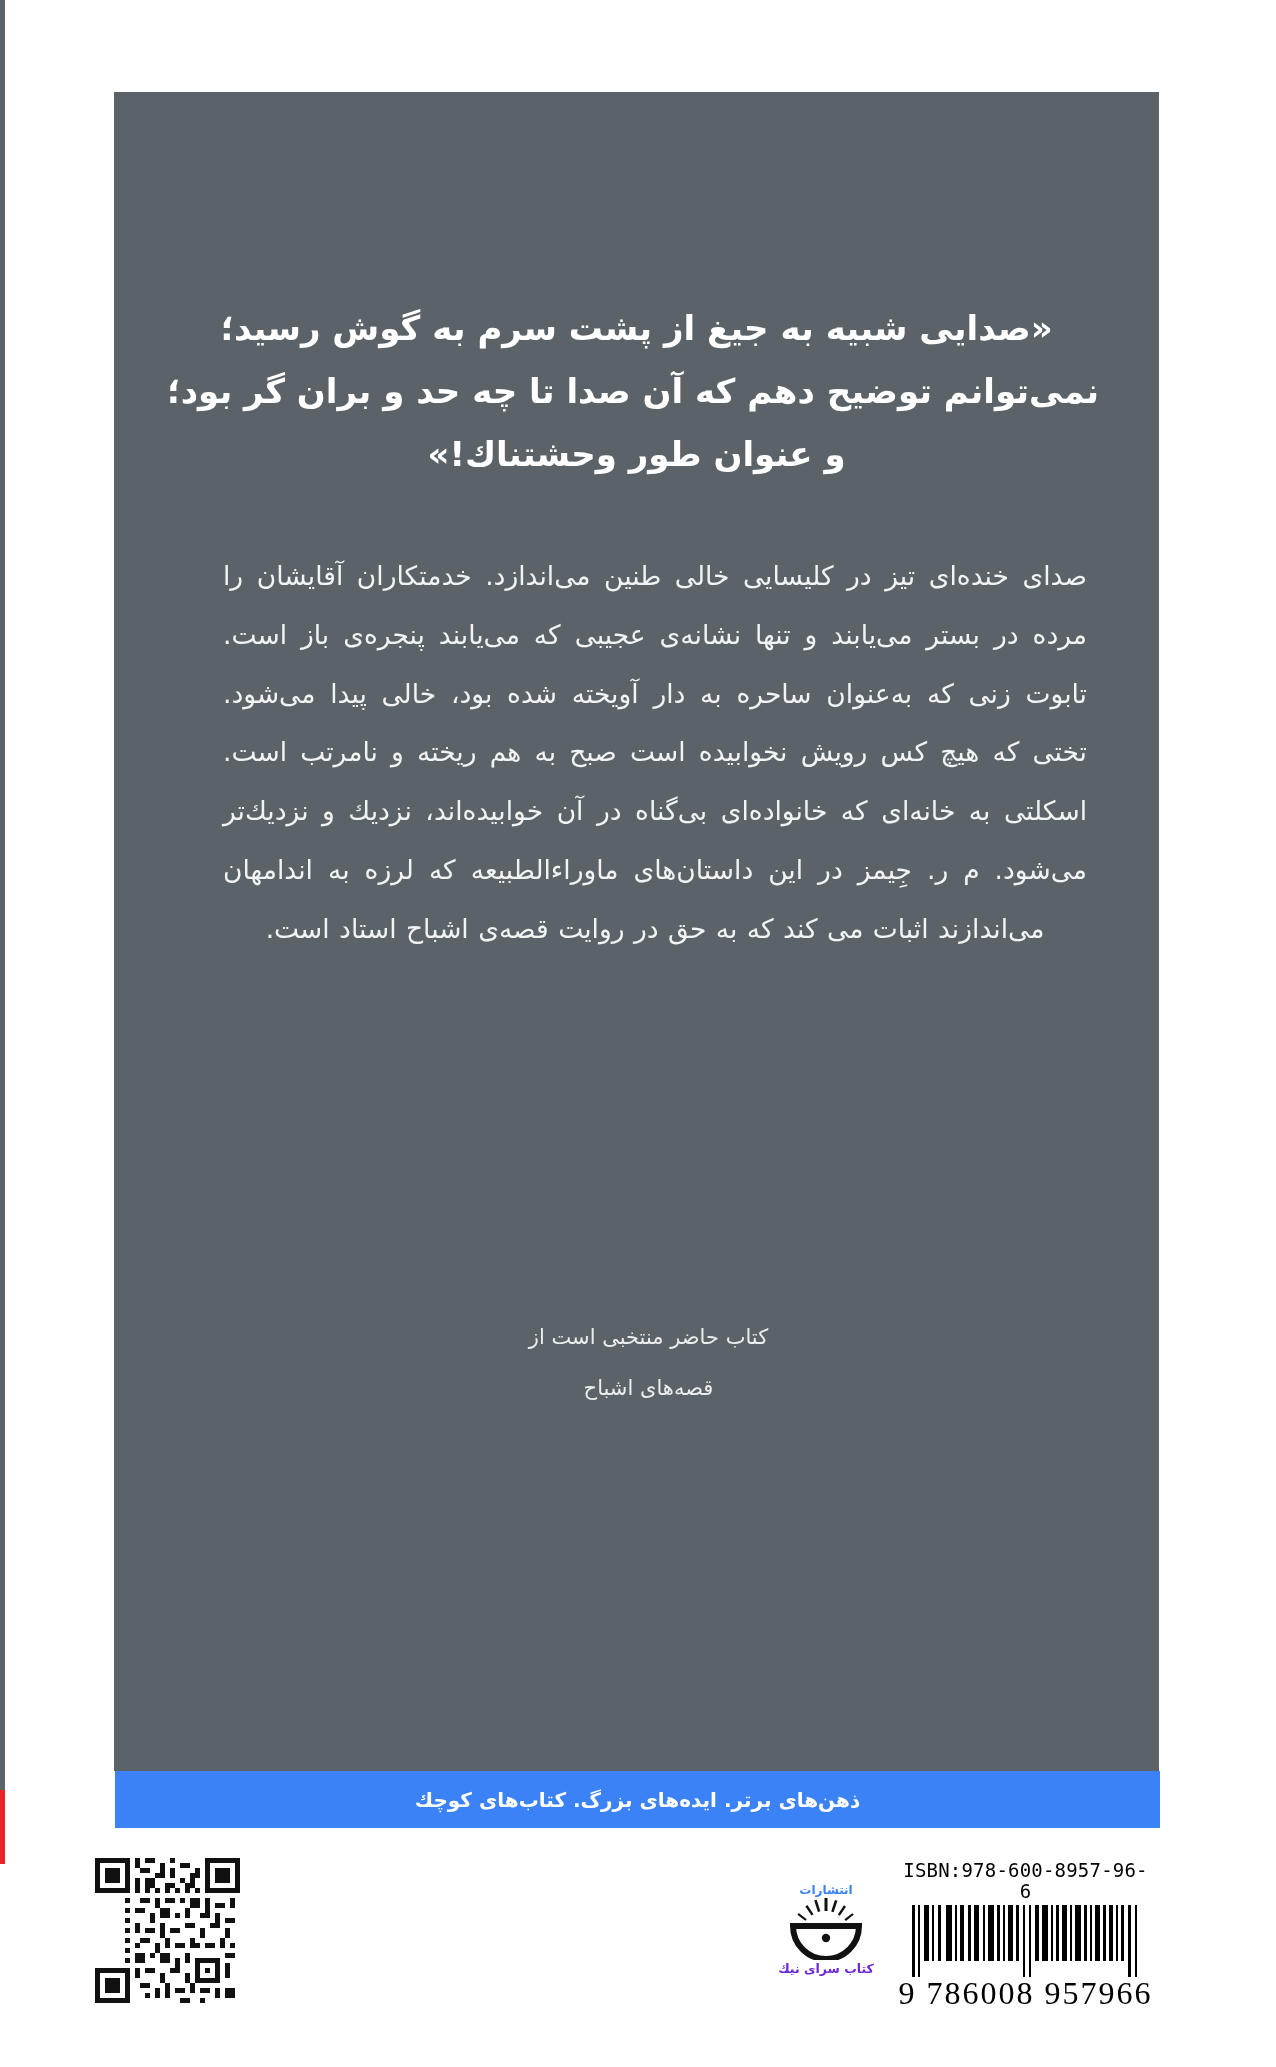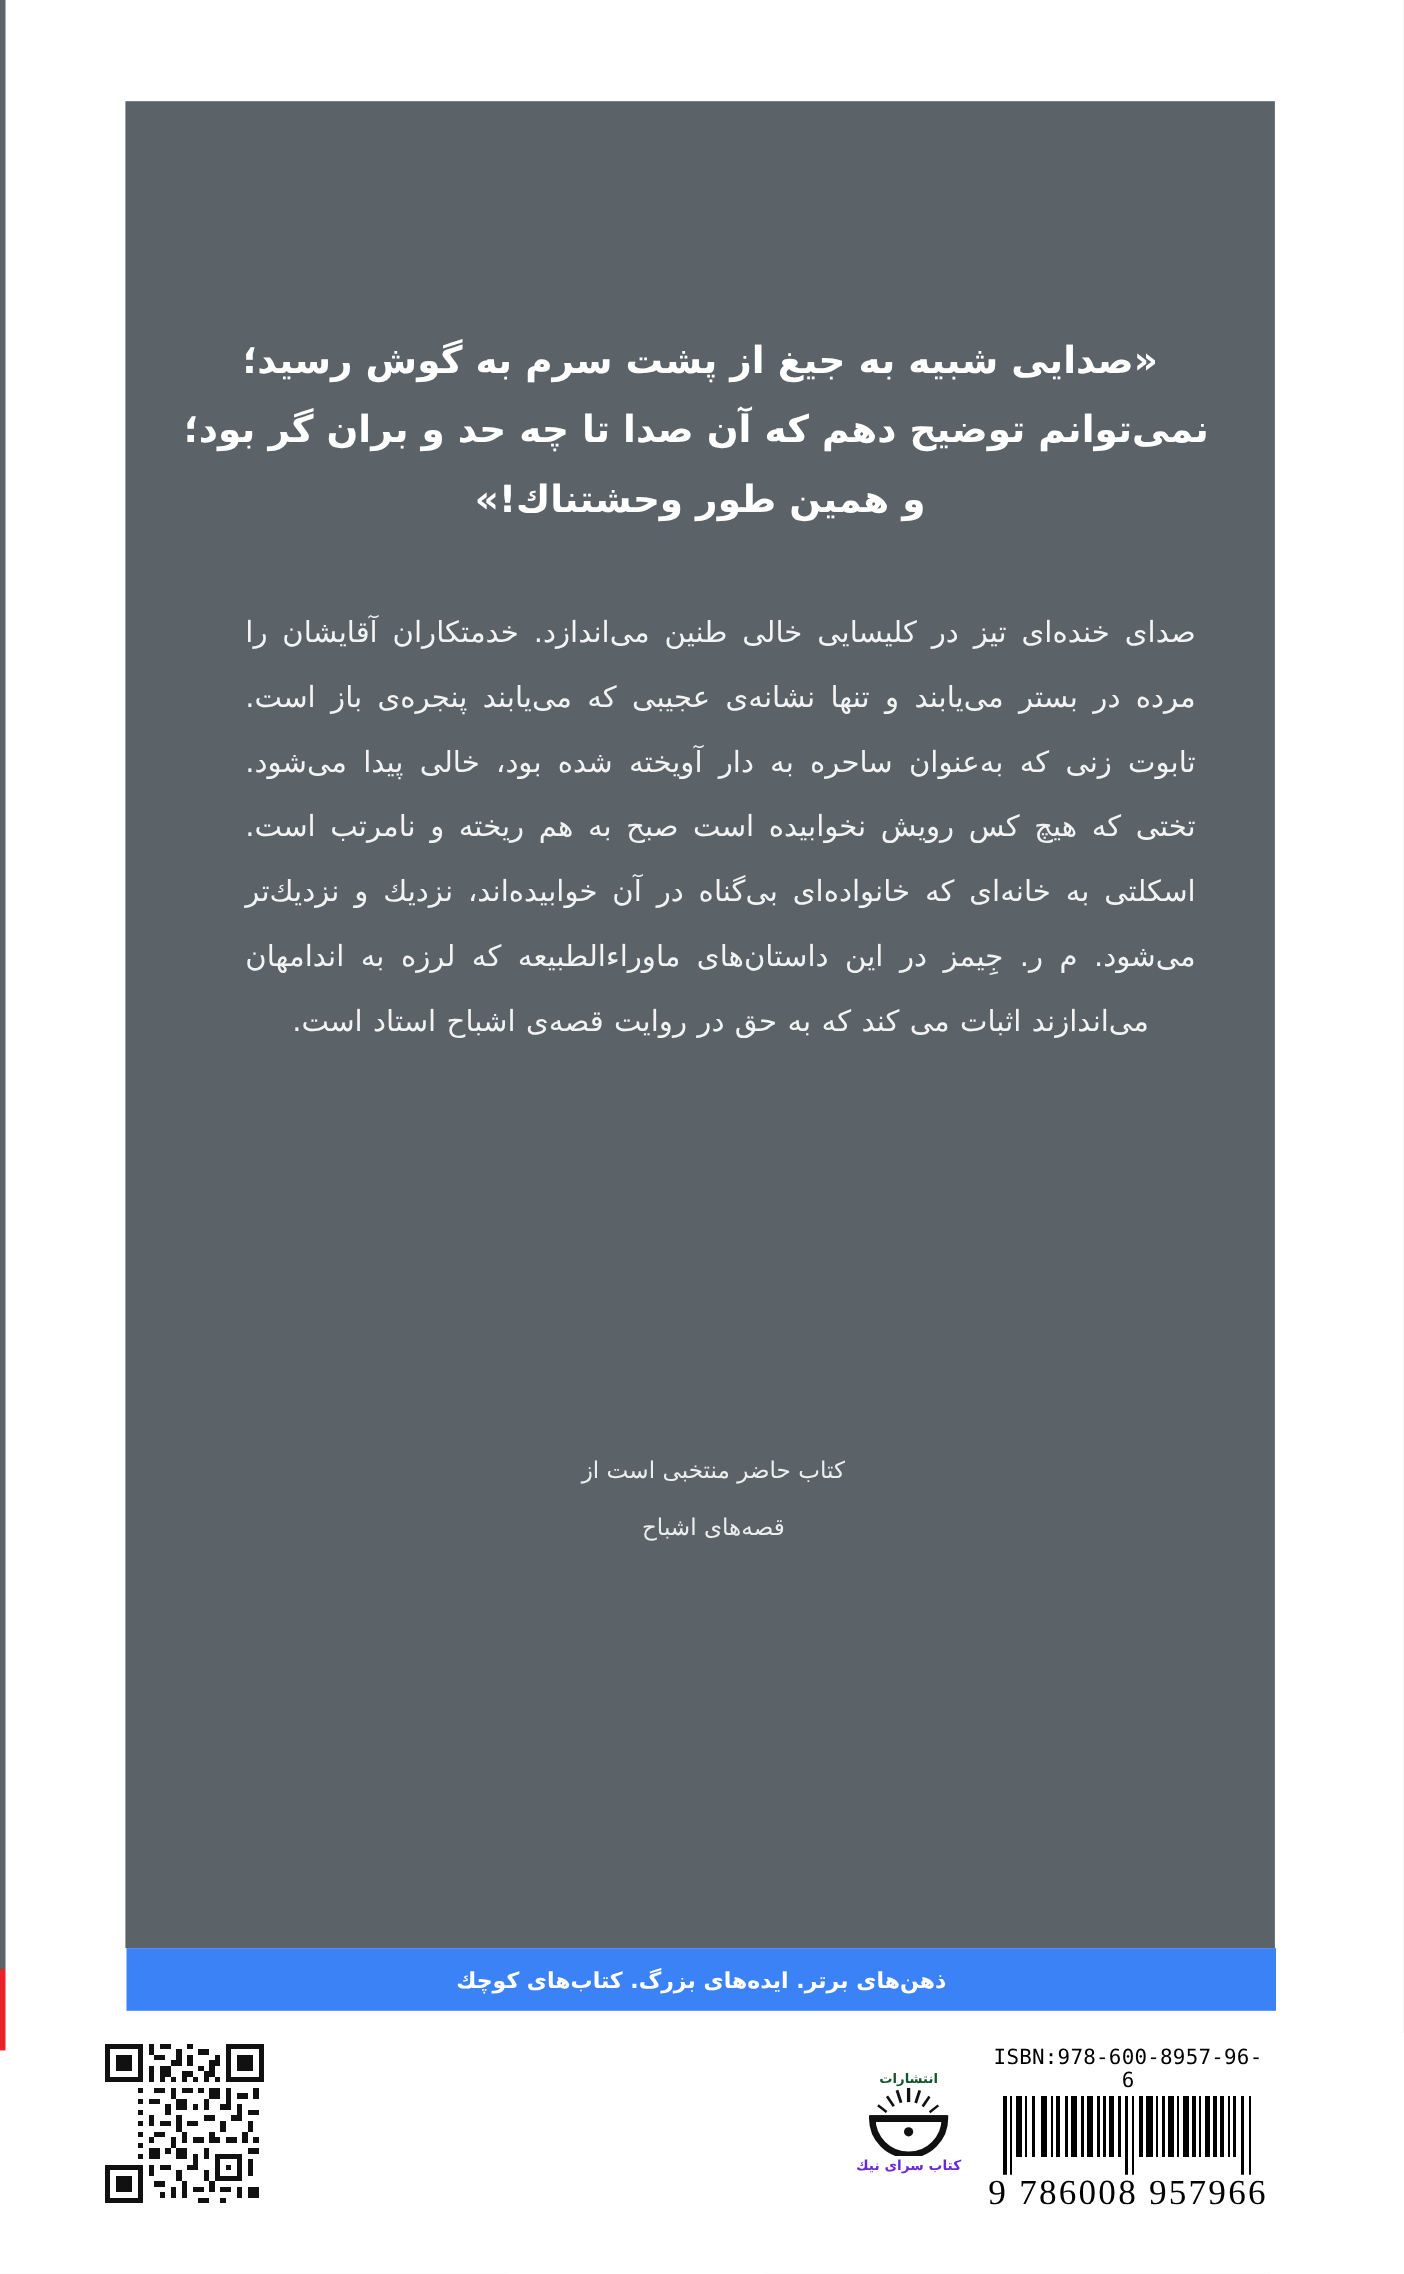--- a/index.html
+++ b/index.html
@@ -155,21 +155,21 @@
     width: 108px;
     height: 138px;
     display: flex;
     flex-direction: column;
     align-items: center;
     justify-content: center;
   }
   .logo-top-text {
     font-size: 12px;
     font-weight: bold;
-    color: #14532d;
+    color: #3b82f6;
     direction: rtl;
     letter-spacing: 0.5px;
     margin-bottom: 1px;
     text-align: center;
   }
   .logo-bottom-text {
     font-size: 12.5px;
     font-weight: bold;
     color: #6d28d9;
     direction: rtl;
@@ -214,21 +214,21 @@
 <div class="page">
 
   <div class="spine-strip"></div>
   <div class="spine-strip-red"></div>
 
   <div class="cover">
 
     <div class="quote-block">
       <div class="quote-line">«صدایی شبیه به جیغ از پشت سرم به گوش رسید؛</div>
       <div class="quote-line">نمی‌توانم توضیح دهم که آن صدا تا چه حد و بران گر بود؛</div>
-      <div class="quote-line">و همین طور وحشتناك!»</div>
+      <div class="quote-line">و عنوان طور وحشتناك!»</div>
     </div>
 
     <div class="body-block">
       <div class="body-text">صدای خنده‌ای تیز در کلیسایی خالی طنین می‌اندازد. خدمتکاران آقایشان را مرده در بستر می‌یابند و تنها نشانه‌ی عجیبی که می‌یابند پنجره‌ی باز است. تابوت زنی که به‌عنوان ساحره به دار آویخته شده بود، خالی پیدا می‌شود. تختی که هیچ کس رویش نخوابیده است صبح به هم ریخته و نامرتب است. اسکلتی به خانه‌ای که خانواده‌ای بی‌گناه در آن خوابیده‌اند، نزدیك و نزدیك‌تر می‌شود. م ر. جِیمز در این داستان‌های ماوراءالطبیعه که لرزه به اندامهان می‌اندازند اثبات می کند که به حق در روایت قصه‌ی اشباح استاد است.</div>
     </div>
 
     <div class="attribution">
       <div class="attr-line">کتاب حاضر منتخبی است از</div>
       <div class="attr-line">قصه‌های اشباح</div>
     </div>

